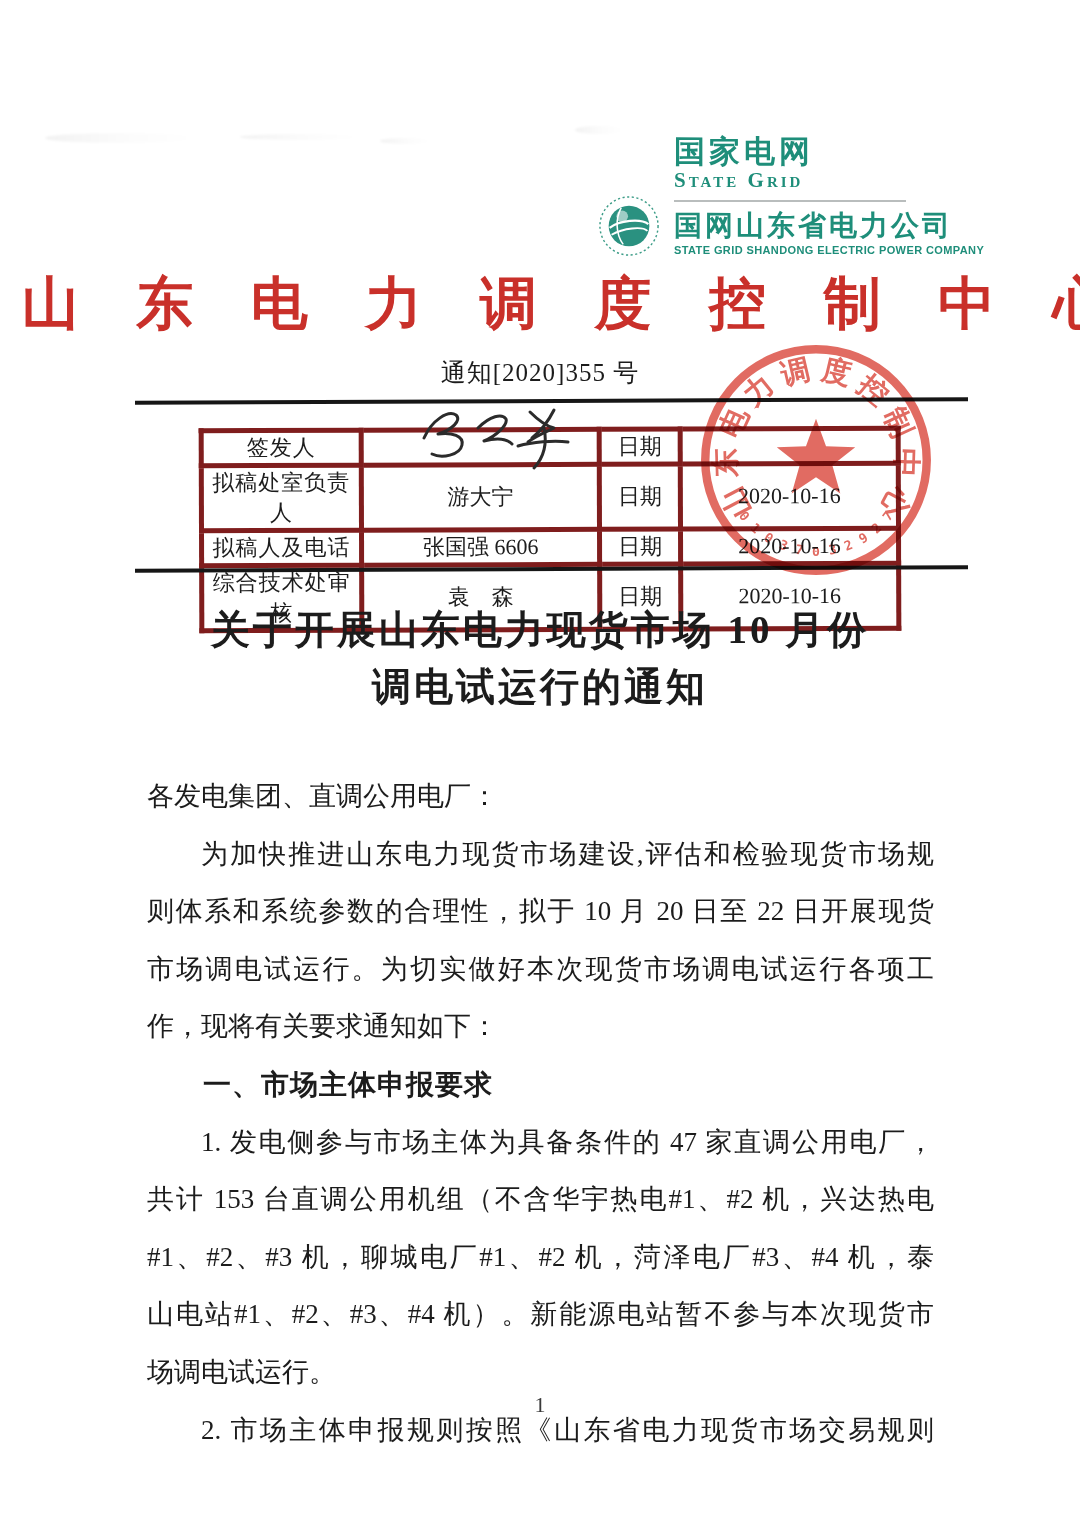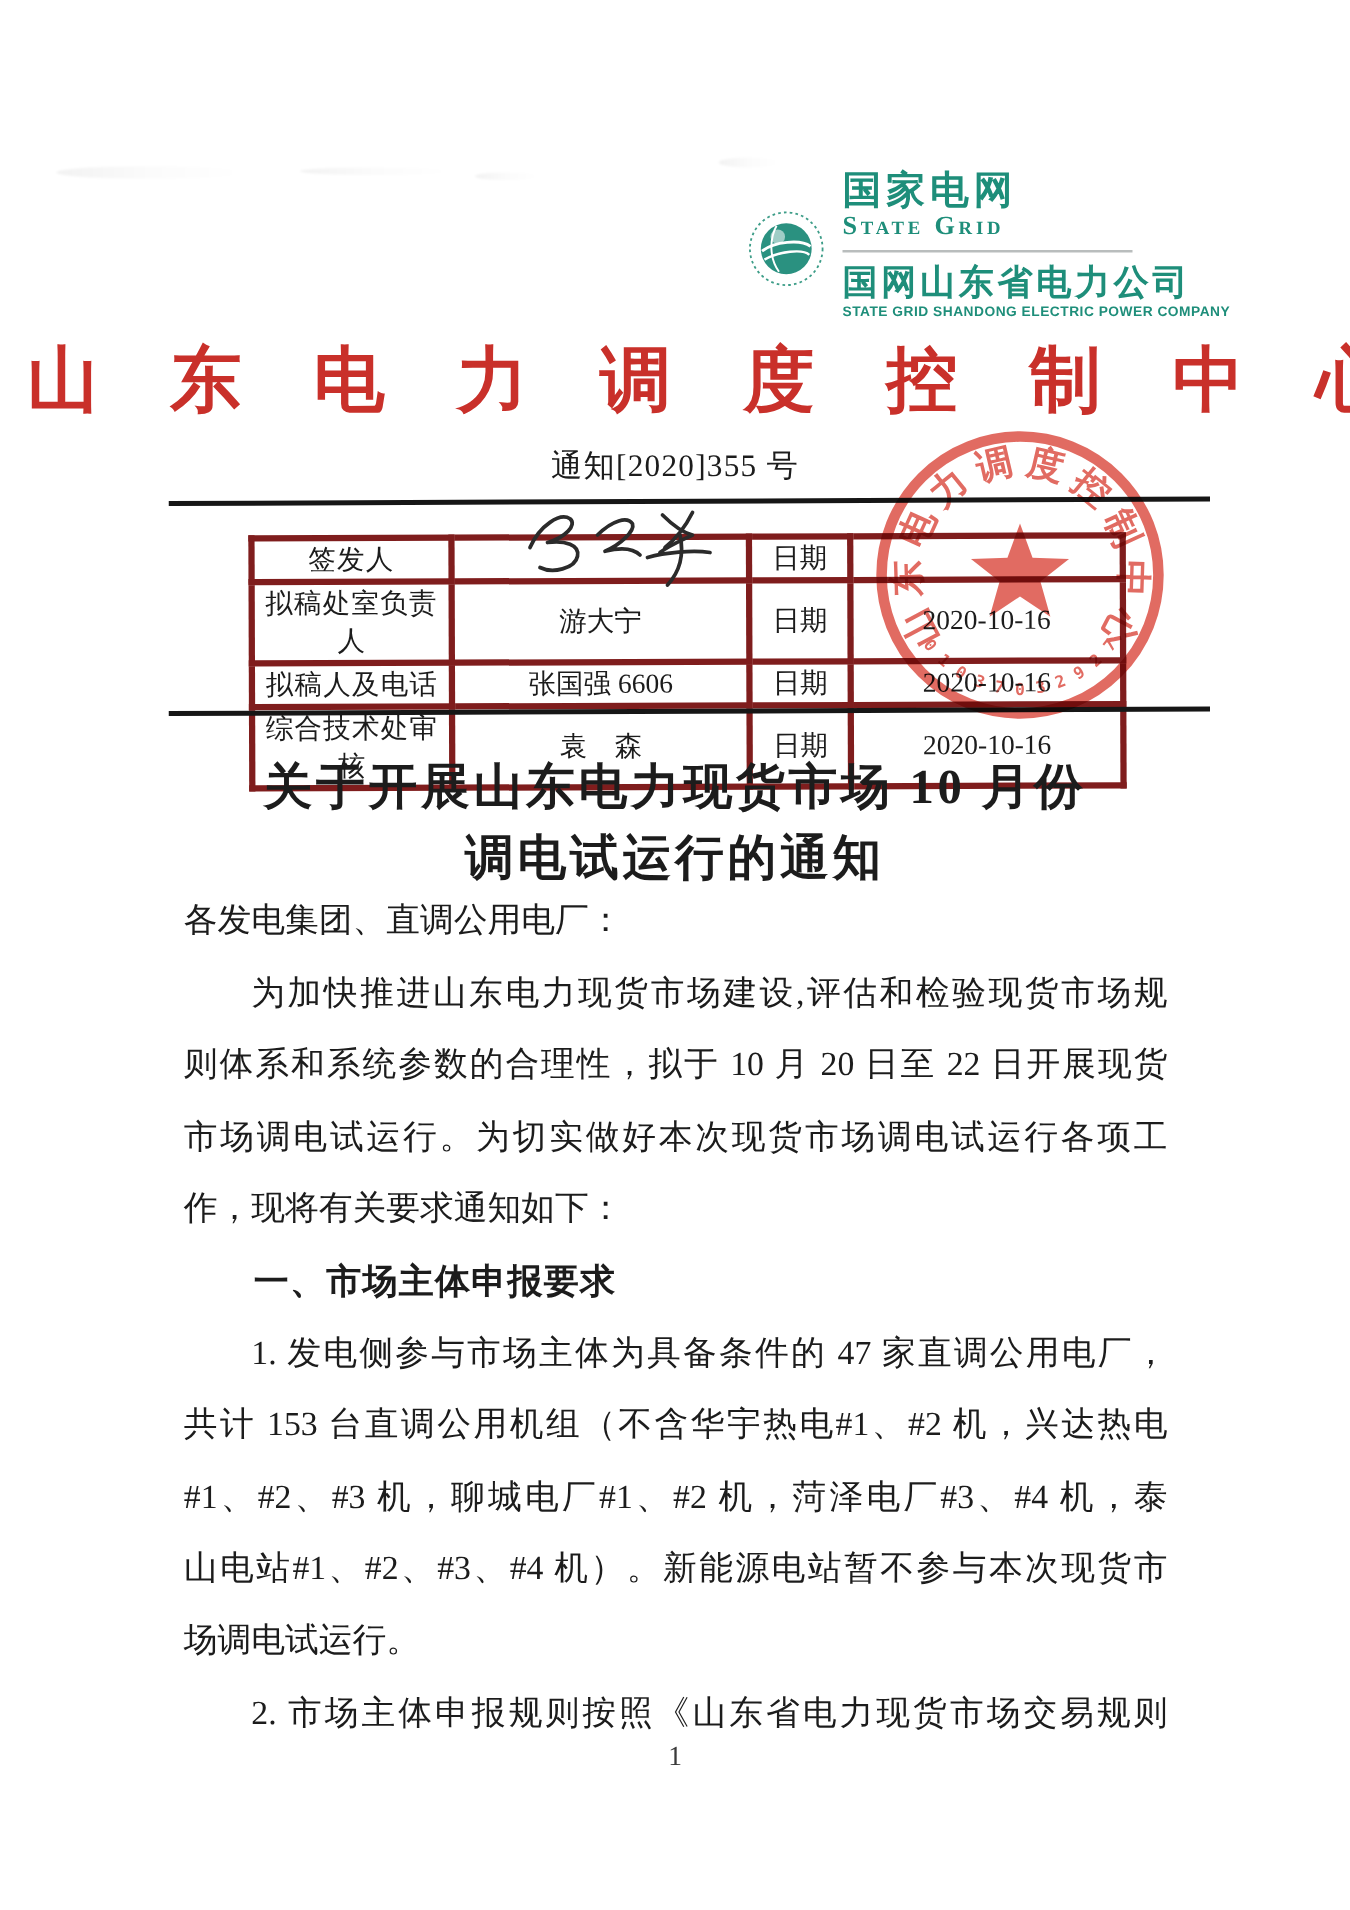--- a/index.html
+++ b/index.html
@@ -16,21 +16,21 @@
     color:var(--ink);
   }
   
   .smudge{position:absolute;background:linear-gradient(90deg,rgba(0,0,0,0.05),rgba(0,0,0,0.015),rgba(0,0,0,0));border-radius:50%;filter:blur(1px);}
   .smudge.s1{left:45px;top:133px;width:150px;height:10px;}
   .smudge.s2{left:240px;top:134px;width:120px;height:6px;}
   .smudge.s3{left:380px;top:138px;width:50px;height:6px;}
   .smudge.s4{left:575px;top:126px;width:48px;height:8px;}
 
   
-  .logo{position:absolute;left:598px;top:136px;display:flex;align-items:center;}
+  .logo{position:absolute;left:598px;top:136px;display:flex;align-items:flex-end;}
   .globe{width:62px;height:62px;margin-top:4px;position:relative;flex:0 0 auto;}
   .logo-text{margin-left:14px;font-family:"Liberation Sans","DejaVu Sans",sans-serif;color:var(--brand-green);}
   .brand-cn{font-size:31px;font-weight:bold;letter-spacing:4px;line-height:32px;}
   .brand-en{font-family:"Liberation Serif","DejaVu Serif",serif;font-size:21px;font-weight:bold;font-variant:small-caps;letter-spacing:3px;line-height:24px;}
   .logo-divider{width:232px;height:2px;background:#b9bdbd;margin:8px 0 9px 0;}
   .company-cn{font-size:28px;font-weight:bold;letter-spacing:3px;line-height:30px;}
   .company-en{font-size:11px;font-weight:bold;letter-spacing:0.4px;line-height:14px;margin-top:2px;white-space:nowrap;}
 
   
   .org-title{
@@ -59,21 +59,21 @@
   
   .stamp{position:absolute;left:694px;top:338px;width:244px;height:244px;opacity:0.85;mix-blend-mode:multiply;}
   .stamp .ring{stroke:var(--stamp-red);stroke-width:9;fill:none;}
   .stamp .star{fill:var(--stamp-red);}
   .stamp text{fill:var(--stamp-red);}
   .stamp .ring-char{font-size:31px;font-weight:bold;font-family:"Liberation Serif","DejaVu Serif",serif;}
   .stamp .serial-char{font-size:14px;font-weight:bold;font-family:"DejaVu Sans Mono","Liberation Mono",monospace;}
 
   
   .doc-title{position:absolute;left:0;top:601px;width:100%;text-align:center;font-size:39px;font-weight:bold;letter-spacing:3px;line-height:57px;}
-  .body-text{position:absolute;left:147px;top:708px;width:787px;font-size:27px;line-height:57.6px;}
+  .body-text{position:absolute;left:147px;top:768px;width:787px;font-size:27px;line-height:57.6px;}
   .line{height:57.6px;white-space:nowrap;}
   .line.justify{white-space:normal;text-align:justify;text-align-last:justify;}
   .line.indent{text-indent:2em;}
   .line.heading{font-family:"Liberation Sans","DejaVu Sans",sans-serif;font-weight:bold;font-size:28px;letter-spacing:1px;}
   .page-number{position:absolute;left:0;top:1392px;width:100%;text-align:center;font-size:22px;color:#3a3a3a;}
 </style>
 </head>
 <body>
 
 <div class="smudge s1"></div>

